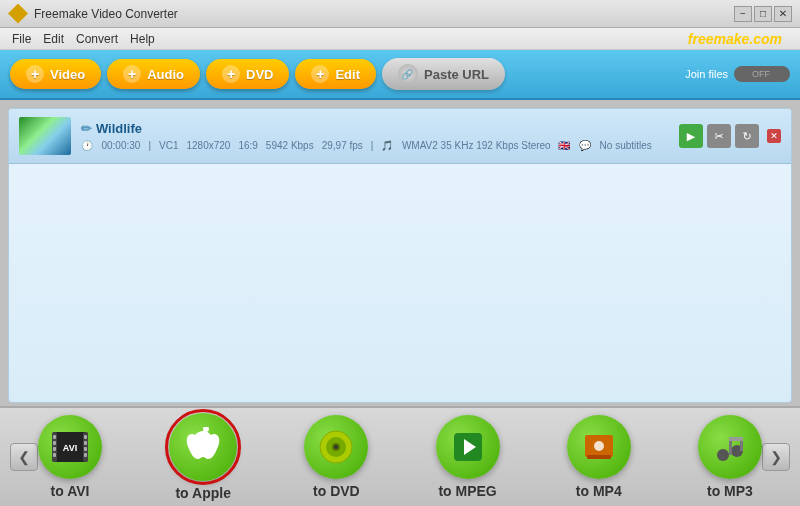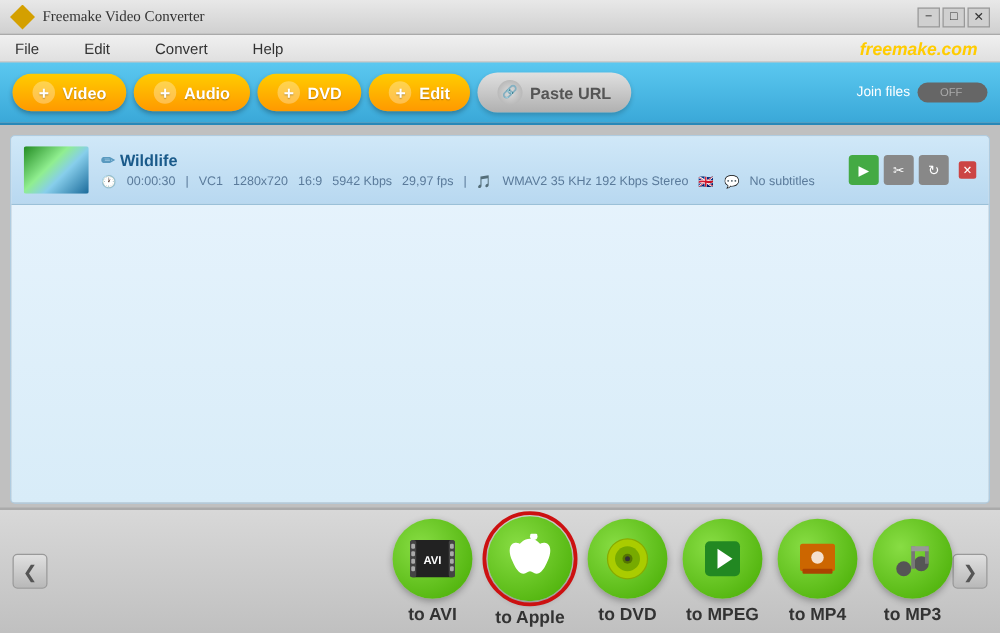--- a/index.html
+++ b/index.html
@@ -29,21 +29,20 @@
     }
     .title-logo {
       width: 20px;
       height: 20px;
       background: #d4a000;
       clip-path: polygon(50% 0%, 100% 50%, 50% 100%, 0% 50%);
     }
     .title-text {
       font-size: 12px;
       color: #333;
-      font-family: Liberation Serif, serif;
     }
     .title-controls {
       display: flex;
       gap: 2px;
     }
     .title-btn {
       width: 18px;
       height: 16px;
       background: #d0d0d0;
       border: 1px solid #999;
@@ -55,21 +54,21 @@
       color: #333;
     }
 
     
     .menu-bar {
       background: linear-gradient(to bottom, #f0f0f0, #e0e0e0);
       height: 22px;
       display: flex;
       align-items: center;
       padding: 0 8px;
-      gap: 28px;
+      gap: 4px;
       border-bottom: 1px solid #ccc;
     }
     .menu-item {
       font-size: 12px;
       color: #333;
       cursor: pointer;
       padding: 2px 4px;
     }
 
     
@@ -263,21 +262,21 @@
       align-items: center;
       justify-content: center;
       cursor: pointer;
       font-size: 14px;
       color: #555;
       flex-shrink: 0;
     }
     .format-buttons {
       display: flex;
       align-items: center;
-      justify-content: flex-end;
+      justify-content: space-between;
       gap: 12px;
       flex: 1;
     }
     .format-btn {
       display: flex;
       flex-direction: column;
       align-items: center;
       gap: 4px;
       cursor: pointer;
       border: none;

